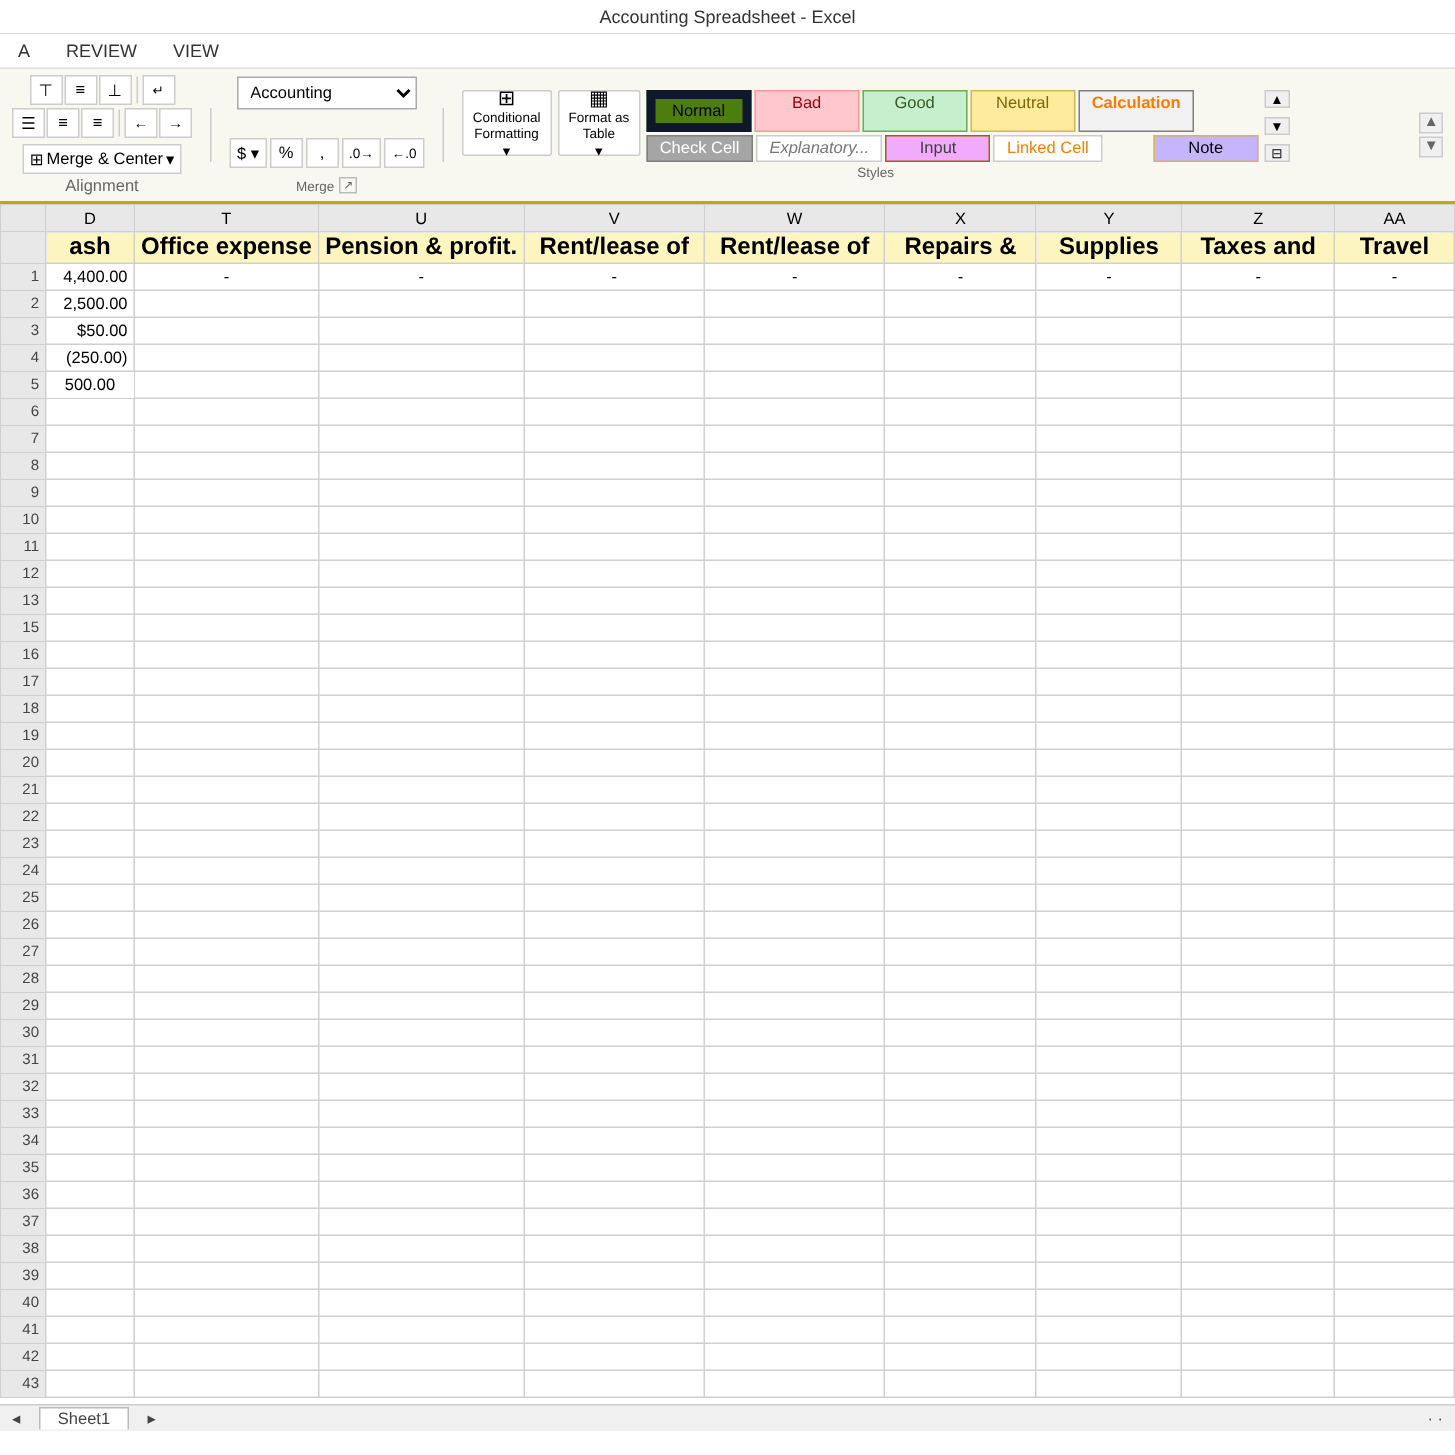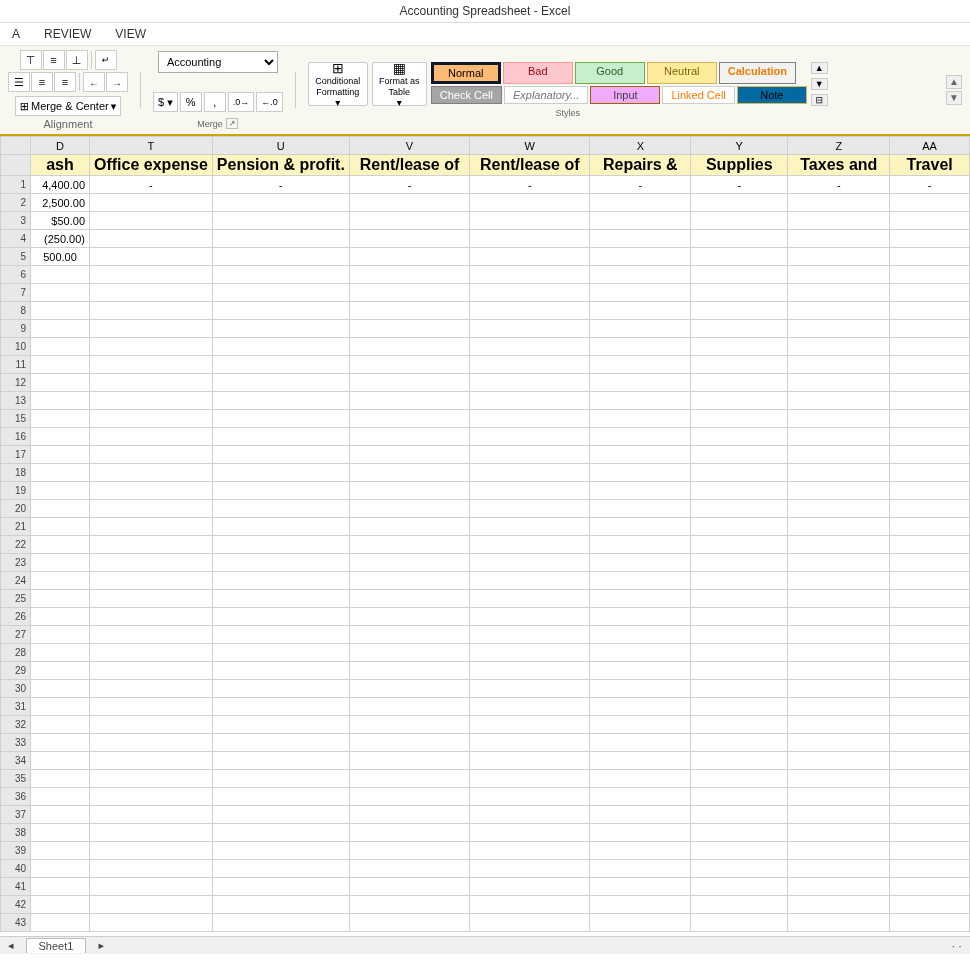--- a/index.html
+++ b/index.html
@@ -52,39 +52,39 @@
       padding: 2px 8px;
       font-size: 11px;
       border: 1px solid #ccc;
       cursor: pointer;
       white-space: nowrap;
       min-width: 70px;
       text-align: center;
     }
 
     
-    .style-normal { background: #fdba74; border: 3px solid #0f172a; }
+    .style-normal { background: #4d7c0f; border: 6px solid #0f172a; }
     
     .style-bad { background: #ffc7ce; border: 1px solid #ff9999; color: #9c0006; }
     
     .style-good { background: #c6efce; border: 1px solid #70ad47; color: #375623; }
     
     .style-neutral { background: #ffeb9c; border: 1px solid #d6b656; color: #7d6608; }
     
     .style-calculation { background: #f2f2f2; border: 1px solid #7f7f7f; color: #fa7d00; font-weight: bold; }
     
     .style-check-cell { background: #a5a5a5; color: #fff; border: 1px solid #7f7f7f; }
     
     .style-explanatory { background: #fff; border: 1px solid #ccc; color: #777; font-style: italic; }
     
     .style-input { background: #f0abfc; border: 1px solid #a16207; color: #3f3f3f; }
     
     .style-linked { background: #fff; border: 1px solid #ccc; color: #fa7d00; }
     
-    .style-note { background: #0369a1; border: 1px solid #d6b656; }
+    .style-note { background: #c4b5fd; border: 1px solid #d6b656; margin-left: 32px; }
 
     
     .ribbon-scroll {
       display: flex;
       flex-direction: column;
       gap: 2px;
       margin-left: 4px;
     }
     .scroll-arrow {
       font-size: 10px;

